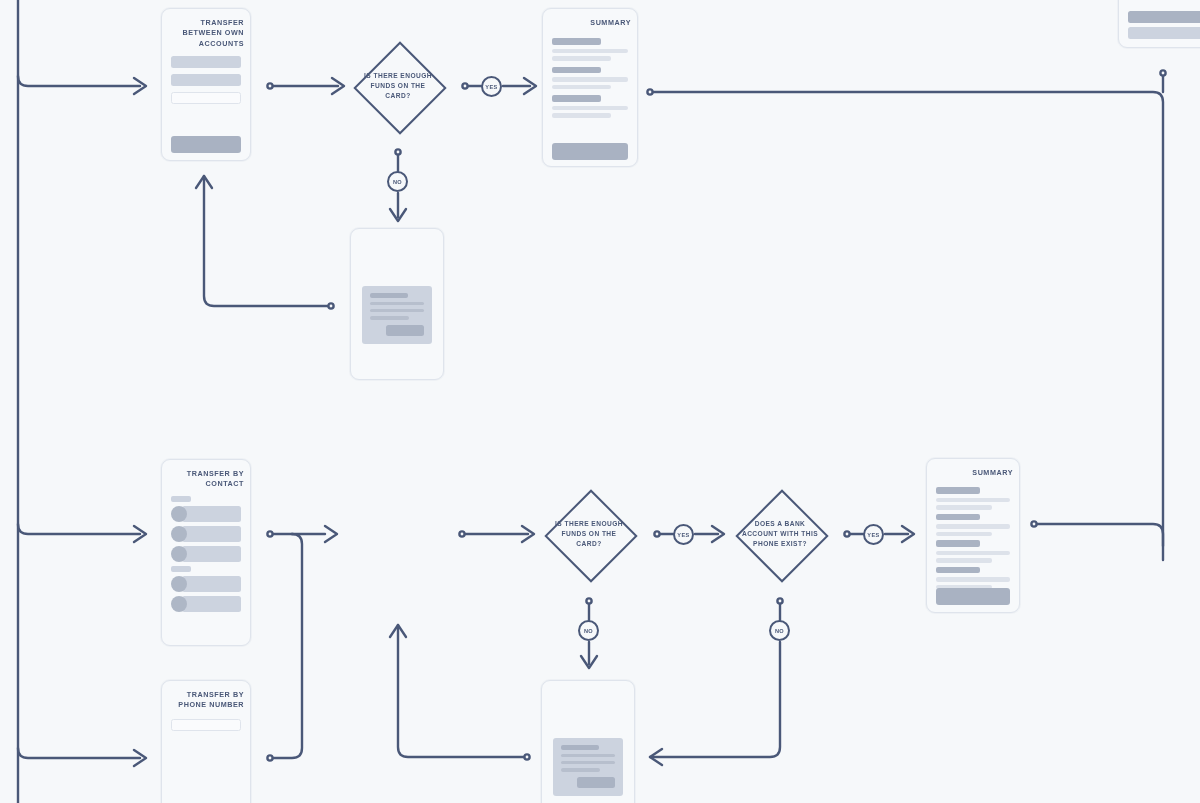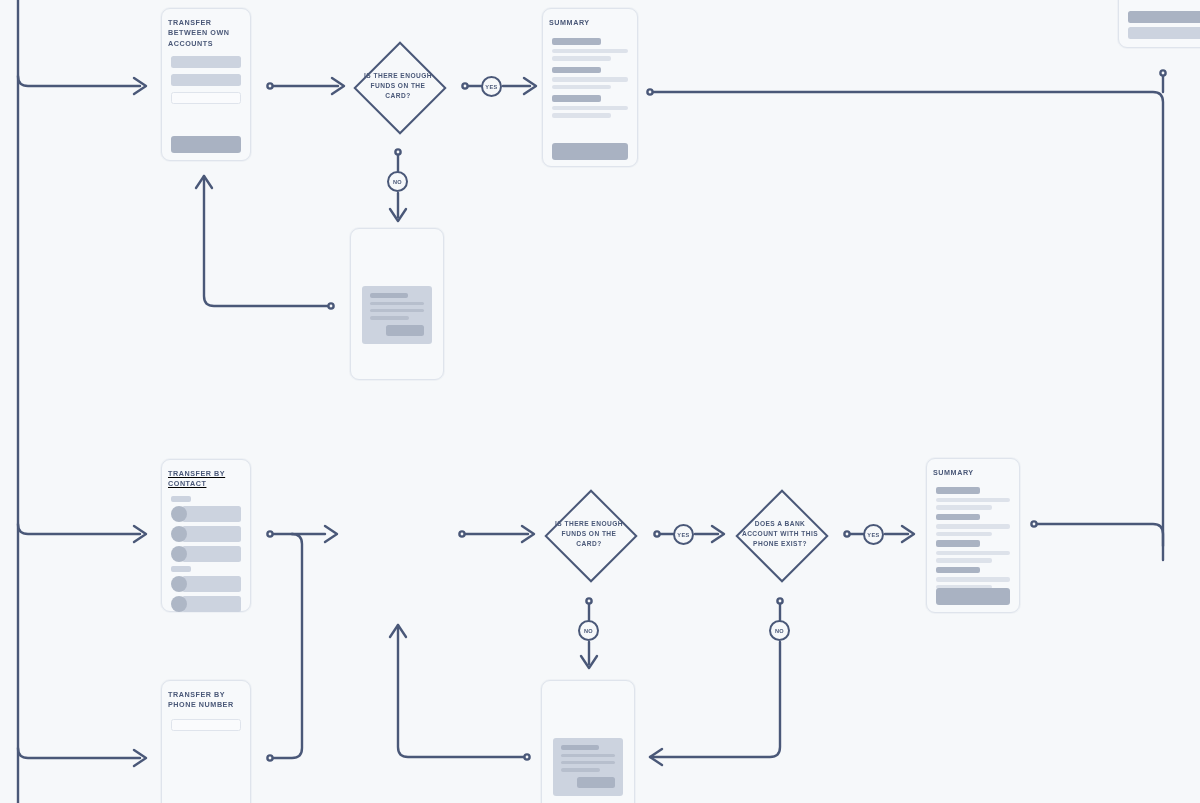--- a/index.html
+++ b/index.html
@@ -15,21 +15,21 @@
   
   .card{
     position:absolute;
     background:#f7f9fb;
     border:1px solid #dfe4ec;
     border-radius:9px;
     box-sizing:border-box;
     box-shadow:0 0 0 1px rgba(223,228,236,.35);
   }
   .card-title{
-    text-align:left;
+    text-align:right;
     font-size:7.2px;
     font-weight:bold;
     letter-spacing:.55px;
     color:#4a5878;
     line-height:1.45;
     text-transform:uppercase;
     padding:9px 6px 0 6px;
     user-select:none;
   }
   .card-body{padding:7px 9px 0 9px;}
@@ -226,21 +226,21 @@
     </div>
   </div>
 
   <div class="card" style="left:1118px;top:-40px;width:96px;height:88px;">
     <div class="card-body" style="padding-top:50px;">
       <div class="bar" style="height:12px;background:#aab3c3;margin-bottom:4px;"></div>
       <div class="bar bar-fill" style="height:12px;"></div>
     </div>
   </div>
 
-  <div class="card" style="left:161px;top:459px;width:90px;height:153px;text-decoration:underline;">
+  <div class="card" style="left:161px;top:459px;width:90px;height:187px;">
     <div class="card-title">TRANSFER BY CONTACT</div>
     <div class="card-body" style="padding-top:6px;">
       <div class="mini-label"></div>
       <div class="contact-row">
         <div class="rowbg"></div>
         <div class="avatar"></div>
       </div>
       <div class="contact-row">
         <div class="rowbg"></div>
         <div class="avatar"></div>

